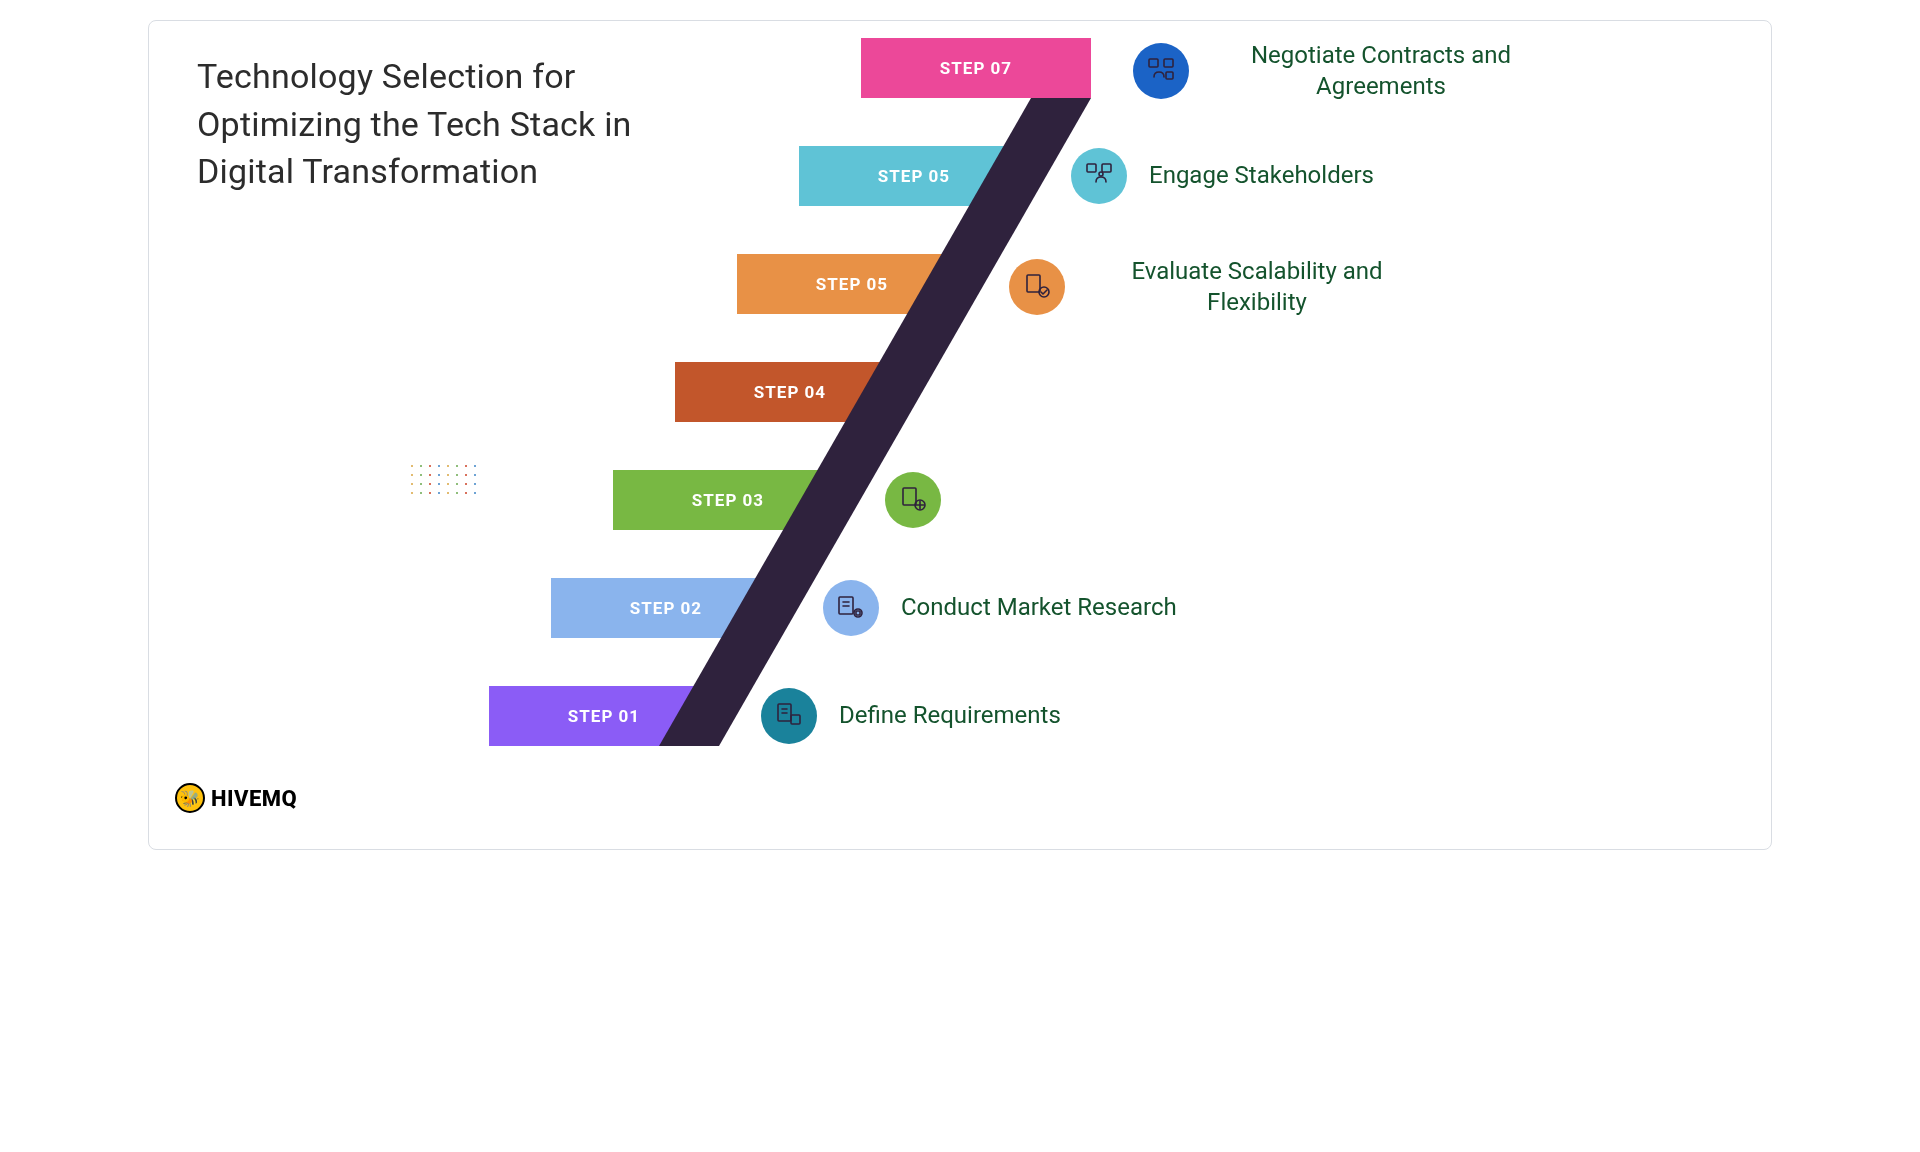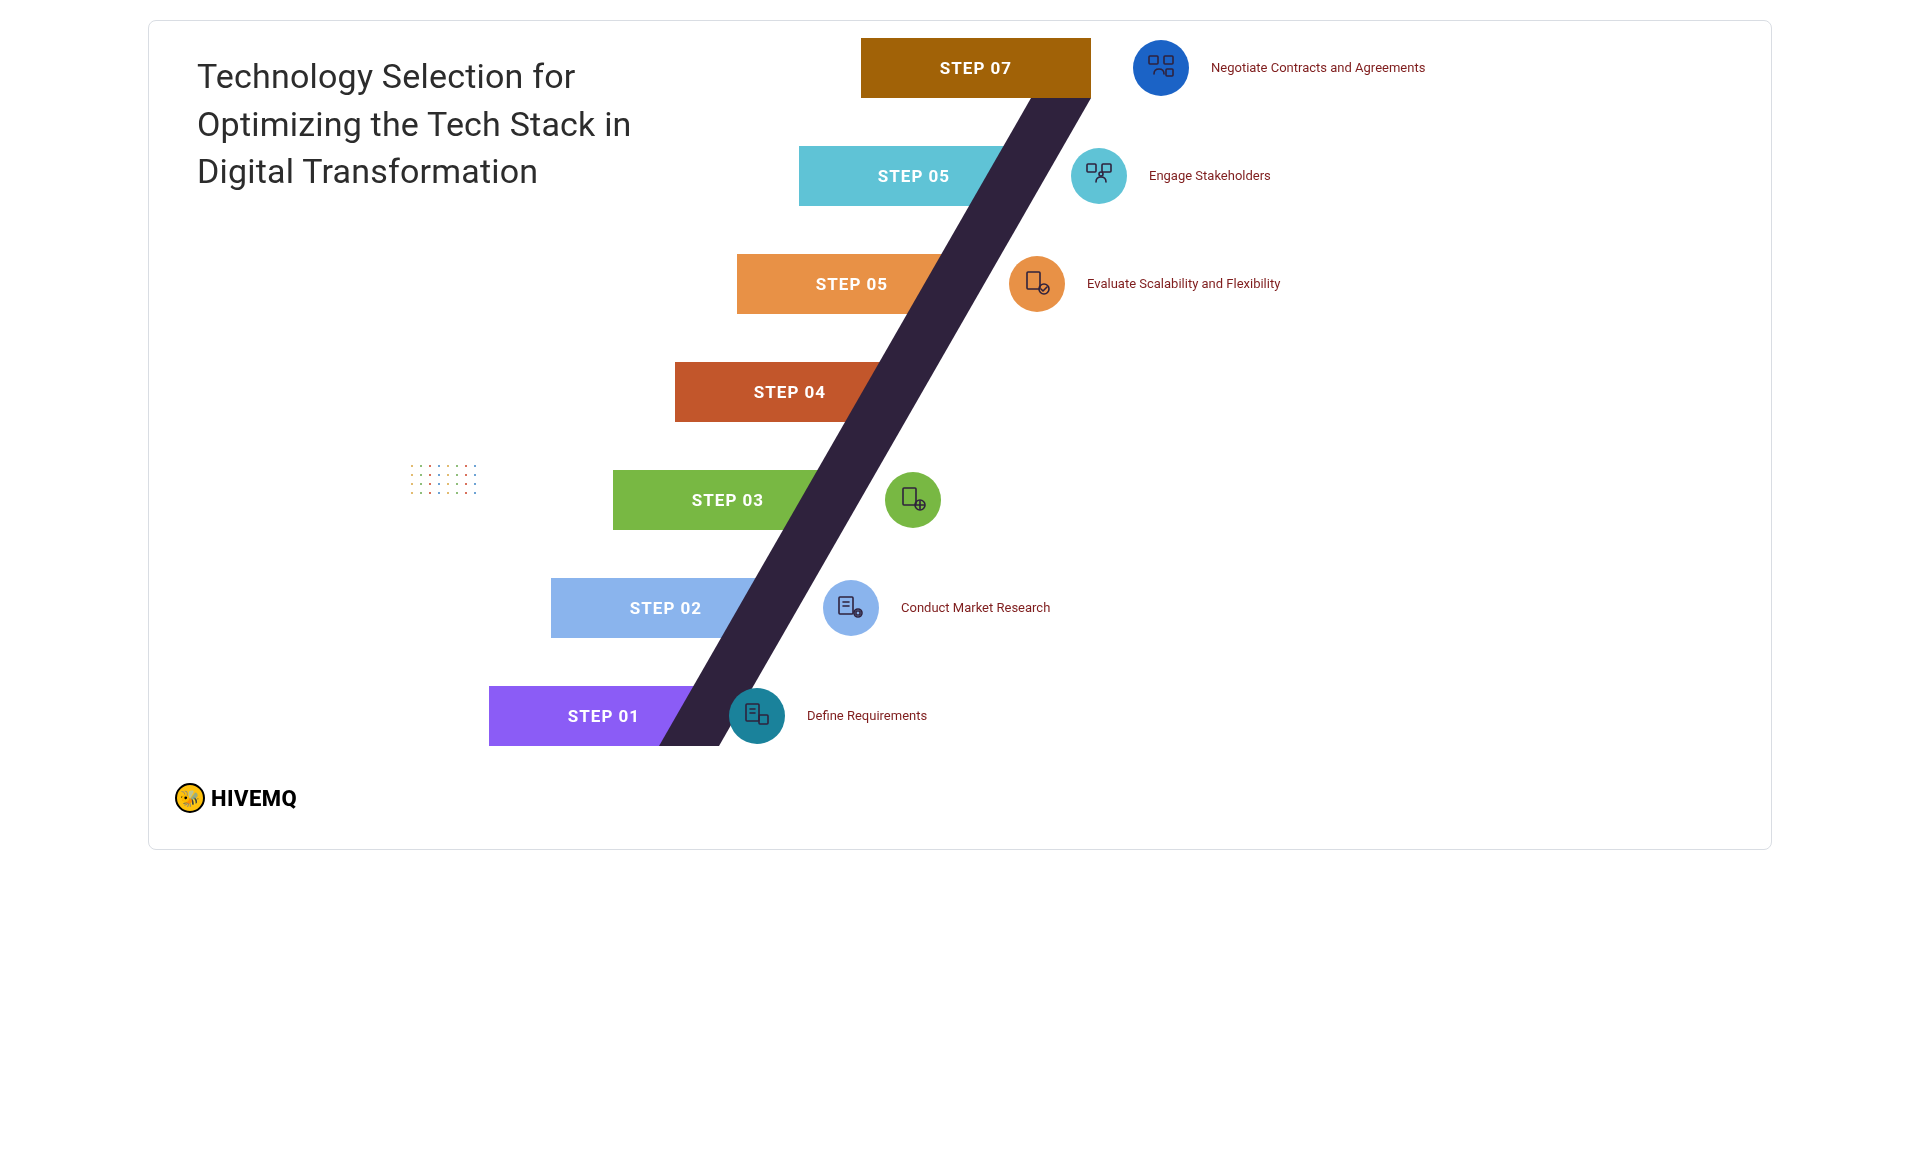--- a/index.html
+++ b/index.html
@@ -89,24 +89,25 @@
   .circle {
     width: 56px; height: 56px;
     border-radius: 50%;
     display: flex;
     align-items: center;
     justify-content: center;
     flex-shrink: 0;
   }
   .circle svg { width: 30px; height: 30px; }
   .desc {
-    font-size: 13px;
-    color: #7f1d1d;
+    font-size: 24px;
+    color: #14532d;
     max-width: 340px;
     line-height: 1.3;
+    text-align: center;
   }
 
   .dots {
     position: absolute;
     left: 262px;
     top: 444px;
     display: grid;
     grid-template-columns: repeat(8, 6px);
     grid-template-rows: repeat(4, 6px);
     gap: 3px;
@@ -160,21 +161,21 @@
 
   <div class="stairs" id="stairs">
       <div class="step" style="left: 340px; top: 665px;">
         <div class="tread" style="background: #8b5cf6;">STEP 01</div>
         <div class="riser" style="left: 170px; top: -48px;">
           <svg width="122" height="108" viewBox="0 0 122 108">
             <polygon points="0,108 60,108 122,0 62,0" fill="#2f223d"></polygon>
           </svg>
         </div>
       </div>
-      <div class="row" style="left: 580px; top: 667px;">
+      <div class="row" style="left: 612px; top: 667px;">
         <div class="circle" style="background: rgb(26, 130, 155);">
           <svg viewBox="0 0 30 30" fill="none" stroke="#2f223d" stroke-width="1.6" stroke-linecap="round" stroke-linejoin="round">
             <rect x="4" y="3" width="13" height="17" rx="1"></rect>
             <rect x="17" y="14" width="9" height="9" rx="1"></rect>
             <path d="M8 8h5M8 12h5"></path>
           </svg>
         </div>
         <div class="desc">Define Requirements</div>
       </div>
       <div class="step" style="left: 402px; top: 557px;">
@@ -252,21 +253,21 @@
           <svg viewBox="0 0 30 30" fill="none" stroke="#2f223d" stroke-width="1.6" stroke-linecap="round" stroke-linejoin="round">
             <rect x="3" y="3" width="9" height="8" rx="1"></rect>
             <rect x="18" y="3" width="9" height="8" rx="1"></rect>
             <path d="M12 21c0-3 2-5 5-5s5 2 5 5"></path>
             <circle cx="17" cy="13" r="2"></circle>
           </svg>
         </div>
         <div class="desc">Engage Stakeholders</div>
       </div>
       <div class="step" style="left: 712px; top: 17px;">
-        <div class="tread" style="background: #a16207;">STEP 07</div>
+        <div class="tread" style="background: #ec4899;">STEP 07</div>
       </div>
       <div class="row" style="left: 984px; top: 19px;">
         <div class="circle" style="background: rgb(27, 99, 198);">
           <svg viewBox="0 0 30 30" fill="none" stroke="#2f223d" stroke-width="1.6" stroke-linecap="round" stroke-linejoin="round">
             <rect x="3" y="3" width="9" height="8" rx="1"></rect>
             <rect x="18" y="3" width="9" height="8" rx="1"></rect>
             <path d="M8 21c0-3 2-5 5-5s5 2 5 5"></path>
             <rect x="20" y="16" width="7" height="7" rx="1"></rect>
           </svg>
         </div>

